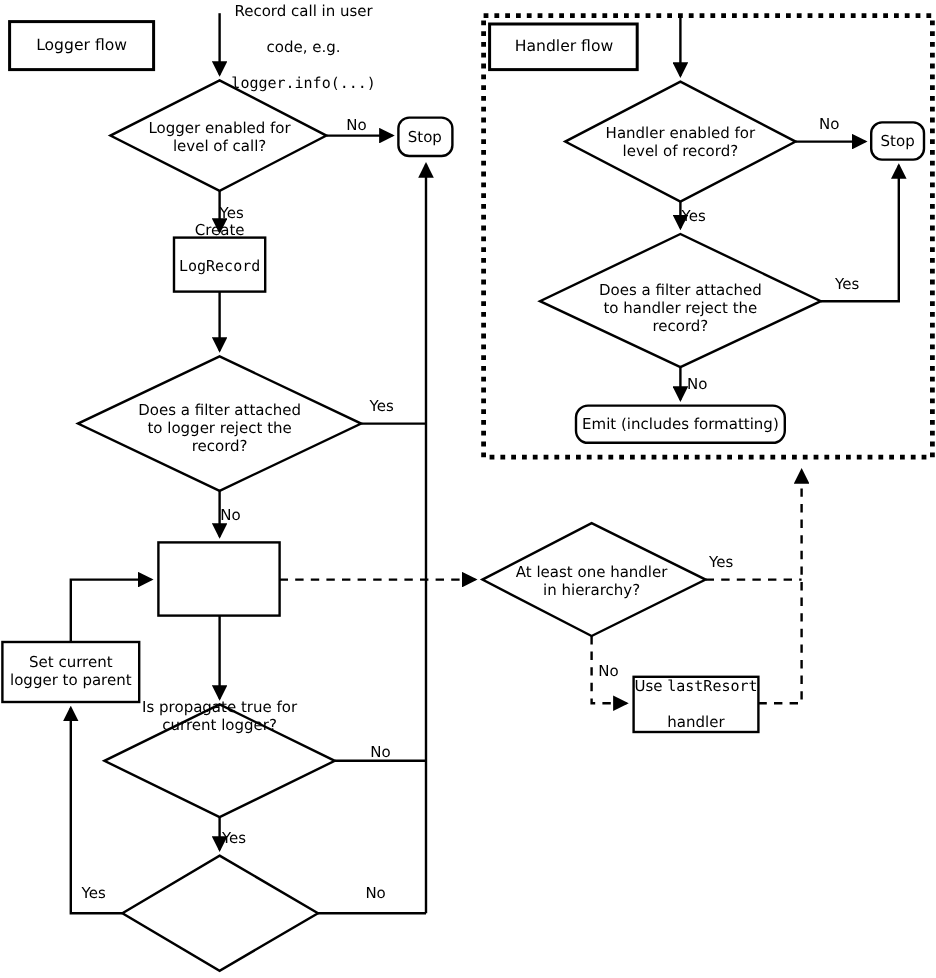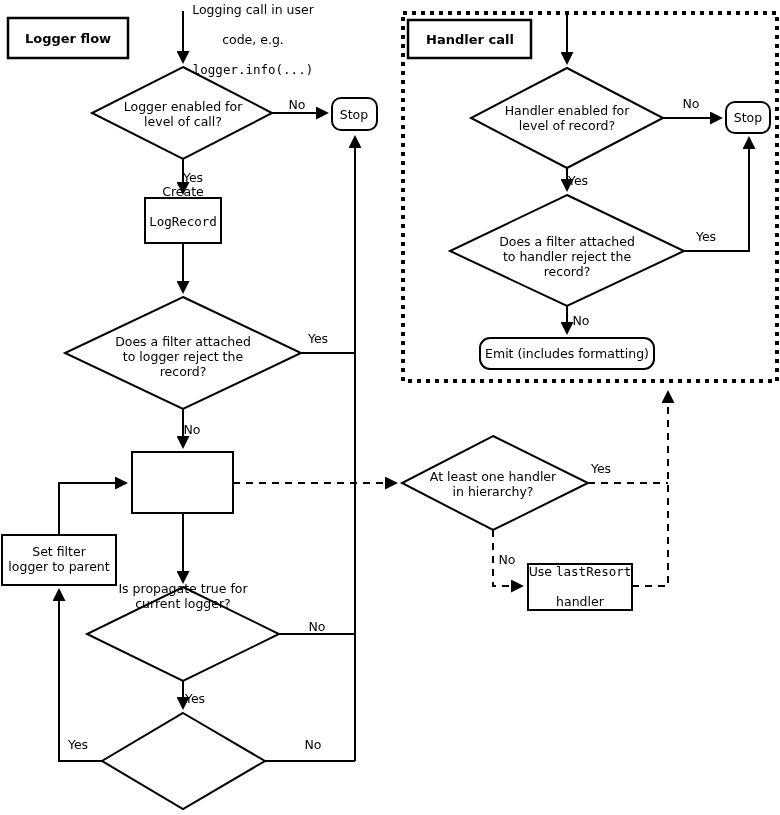--- a/index.html
+++ b/index.html
@@ -3,21 +3,21 @@
 <meta charset="utf-8">
 <style>
   html,body{margin:0;padding:0;background:#fff;}
   .stage{position:relative;width:780px;height:815px;background:#fff;overflow:hidden;
          font-family:"DejaVu Sans","Liberation Sans",sans-serif;color:#000;}
   svg{position:absolute;left:0;top:0;}
   .lbl{position:absolute;transform:translate(-50%,-50%);text-align:center;
        white-space:pre-line;font-size:12.5px;line-height:15px;color:#000;}
   .blk{display:block;}
   .mono{font-family:"DejaVu Sans Mono","Liberation Mono",monospace;font-size:12.5px;}
-  .title{font-weight:bold;font-size:13px;}
+  .title{font-weight:normal;font-size:13px;}
   .edge{font-size:12.5px;}
 </style>
 </head>
 <body>
 
 <div class="stage">
 
   <svg width="780" height="815" viewBox="0 0 780 815">
     <defs>
       <marker id="ah" viewBox="0 0 10 10" refX="8.5" refY="5" markerWidth="6.5" markerHeight="6.5" orient="auto-start-reverse">
@@ -65,48 +65,48 @@
       <polygon points="493,436 588,483 493,530 402,483" fill="#fff"></polygon>
       <path d="M588,483 H668" stroke-dasharray="7 6"></path>
       <path d="M632,586 H668 V392" stroke-dasharray="7 6" marker-end="url(#ah)"></path>
       <path d="M493,530 V586 H522" stroke-dasharray="7 6" marker-end="url(#ah)"></path>
       <rect x="528" y="564" width="104" height="46" fill="#fff"></rect>
     </g>
   </svg>
 
   <div class="lbl title" style="left:68px;top:38px">Logger flow</div>
   <div class="lbl" style="left:253px;top:39px">
-    <span class="blk">Logging call in user</span>
+    <span class="blk">Record call in user</span>
     <span class="blk">code, e.g.</span>
     <span class="blk mono">logger.info(...)</span>
   </div>
   <div class="lbl" style="left:183px;top:114px">Logger enabled for
 level of call?</div>
   <div class="lbl edge" style="left:297px;top:104px">No</div>
   <div class="lbl" style="left:354px;top:114px">Stop</div>
   <div class="lbl edge" style="left:193px;top:177px">Yes</div>
   <div class="lbl" style="left:183px;top:206px">
     <span class="blk">Create</span>
     <span class="blk mono">LogRecord</span>
   </div>
   <div class="lbl" style="left:183px;top:356px">Does a filter attached
 to logger reject the
 record?</div>
   <div class="lbl edge" style="left:318px;top:338px">Yes</div>
   <div class="lbl edge" style="left:192px;top:429px">No</div>
-  <div class="lbl" style="left:59px;top:559px">Set filter
+  <div class="lbl" style="left:59px;top:559px">Set current
 logger to parent</div>
   <div class="lbl" style="left:183px;top:596px">Is propagate true for
 current logger?</div>
   <div class="lbl edge" style="left:317px;top:626px">No</div>
   <div class="lbl edge" style="left:195px;top:698px">Yes</div>
   <div class="lbl edge" style="left:78px;top:744px">Yes</div>
   <div class="lbl edge" style="left:313px;top:744px">No</div>
 
-  <div class="lbl title" style="left:470px;top:39px">Handler call</div>
+  <div class="lbl title" style="left:470px;top:39px">Handler flow</div>
   <div class="lbl" style="left:567px;top:118px">Handler enabled for
 level of record?</div>
   <div class="lbl edge" style="left:691px;top:103px">No</div>
   <div class="lbl" style="left:748px;top:117px">Stop</div>
   <div class="lbl edge" style="left:578px;top:180px">Yes</div>
   <div class="lbl" style="left:567px;top:256px">Does a filter attached
 to handler reject the
 record?</div>
   <div class="lbl edge" style="left:706px;top:236px">Yes</div>
   <div class="lbl edge" style="left:581px;top:320px">No</div>

